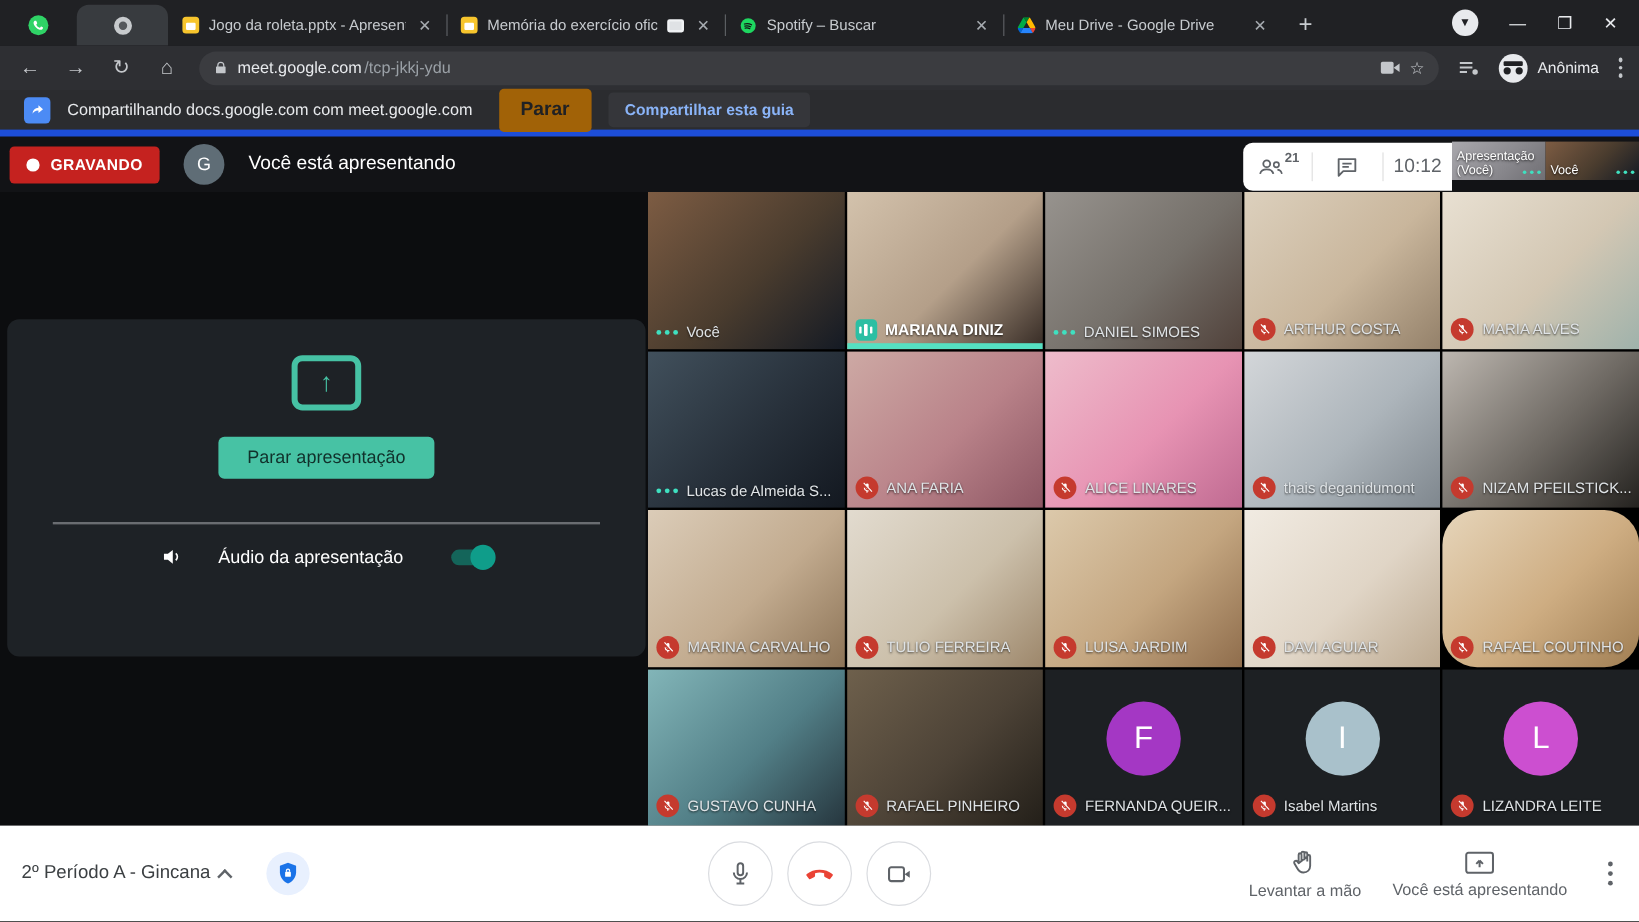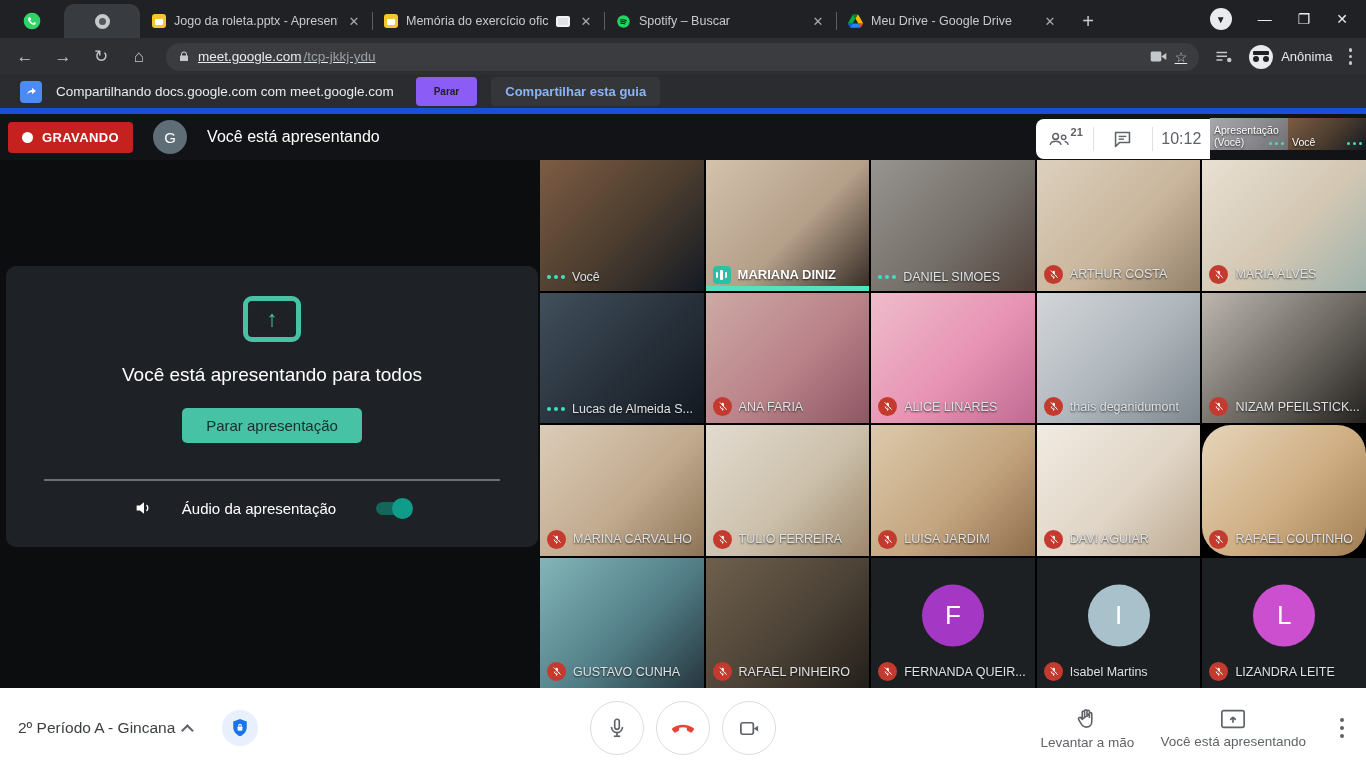--- a/index.html
+++ b/index.html
@@ -26,38 +26,38 @@
   .strip-right { margin-left:auto; display:flex; align-items:center; gap:26px; padding:0 18px; height:38px; }
   .tabsearch { width:22px; height:22px; border-radius:50%; background:#e8eaed; color:#202124; font-size:10px;
                display:flex; align-items:center; justify-content:center; }
   .winctl { color:#e8eaed; font-size:14px; }
 
   
   .toolbar { position:absolute; top:38px; left:0; right:0; height:37px; background:#2e2f33;
              display:flex; align-items:center; padding:0 14px; gap:16px; }
   .navic { color:#c4c7cb; font-size:17px; width:22px; text-align:center; }
   .omnibox { flex:1; height:28px; background:#3b3c40; border-radius:14px; display:flex; align-items:center;
-             padding:0 12px; gap:8px; color:#e8eaed; font-size:13.5px;text-decoration:underline; }
+             padding:0 12px; gap:8px; color:#e8eaed; font-size:13.5px; }
   .omnibox .path { color:#9aa0a6; }
   .omnibox .spacer { flex:1; }
   .obicon { color:#c4c7cb; font-size:14px; }
   .profile { display:flex; align-items:center; gap:8px; color:#e8eaed; font-size:13px; }
   .incog { width:24px; height:24px; border-radius:50%; background:#e8eaed; position:relative; }
   .incog::before { content:""; position:absolute; top:6px; left:4px; right:4px; height:4px; background:#202124; border-radius:1px; }
   .incog::after { content:""; position:absolute; top:11px; left:4px; width:6px; height:6px; border-radius:50%;
                   background:#202124; box-shadow:10px 0 0 #202124; }
   .kebab { display:inline-flex; flex-direction:column; gap:3px; align-items:center; }
   .kebab i { width:3.5px; height:3.5px; border-radius:50%; background:#c4c7cb; }
 
   
   .banner { position:absolute; top:75px; left:0; right:0; height:39px; background:#2b2c2f;
             display:flex; align-items:center; gap:14px; padding:0 20px; border-bottom:6px solid #1d4ed8; }
   .banner-icon { width:22px; height:22px; border-radius:4px; background:#4c8bf5; display:flex; align-items:center; justify-content:center; }
   .banner-msg { color:#e8eaed; font-size:13.5px; margin-right:8px; }
-  .btn-stop-share { background:#8b5cf6; color:#202124; border:none; border-radius:4px; padding:9px 18px; font-size:10px; font-weight:bold; }
+  .btn-stop-share { background:#a16207; color:#202124; border:none; border-radius:4px; padding:9px 18px; font-size:16px; font-weight:bold; }
   .btn-share-tab { background:#35363a; color:#8ab4f8; border:none; border-radius:4px; padding:7px 14px; font-size:13px; font-weight:bold; }
 
   
   .main { position:absolute; top:114px; left:0; right:0; height:574px; background:#0c0d0f; }
   .meet-header { position:absolute; top:0; left:0; right:0; height:46px; background:#121316;
                  display:flex; align-items:center; gap:20px; padding-left:8px; z-index:5; }
   .rec-badge { background:#c5221f; border-radius:4px; padding:8px 14px; display:flex; align-items:center; gap:9px; }
   .rec-badge i { width:11px; height:11px; border-radius:50%; background:#fff; }
   .rec-badge span { color:#fff; font-size:13px; font-weight:bold; letter-spacing:.4px; }
   .hdr-avatar { width:34px; height:34px; border-radius:50%; background:#5f6d76; color:#fff; font-size:15px;
@@ -285,21 +285,20 @@
             <i></i>
             <i></i>
             <i></i>
           </span>
       </div>
     </div>
 
     <div class="left-zone">
       <div class="present-card">
         <div class="present-glyph">↑</div>
-        <div class="present-title">Você está apresentando para todos</div>
         <button class="btn-stop-present">Parar apresentação</button>
         <div class="card-divider"></div>
         <div class="audio-row">
           <svg width="20" height="18" viewBox="0 0 24 22">
               <path fill="#fff" d="M3 8v6h4l5 4V4L7 8H3z"></path>
               <path d="M15 7.5a4.5 4.5 0 0 1 0 7" stroke="#fff" stroke-width="1.7" fill="none"></path>
             </svg>
           <span class="alabel">Áudio da apresentação</span>
           <span class="switch">
               <i></i>

